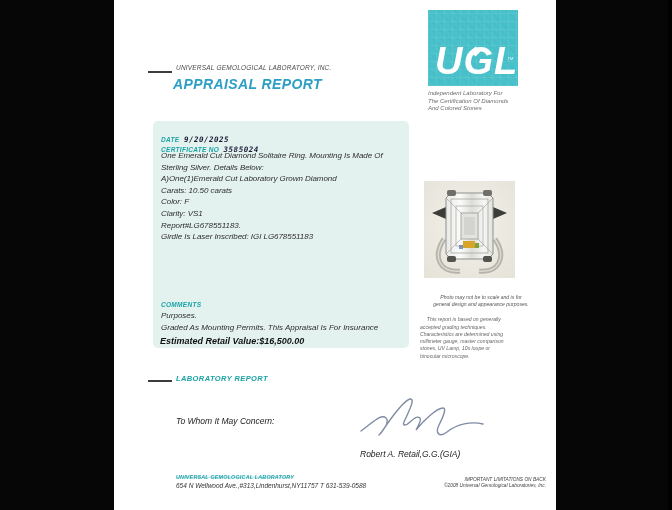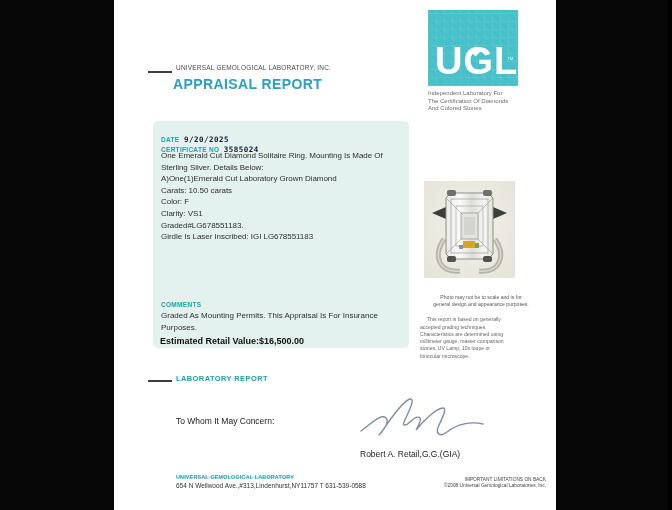--- a/index.html
+++ b/index.html
@@ -1,18 +1,18 @@
 <!DOCTYPE html>
 <html><head>
 <meta charset="utf-8">
 <style>
   * { margin:0; padding:0; box-sizing:border-box; }
   html,body { background:#000; }
   body { font-family:"Liberation Sans", sans-serif; }
-  .canvas { position:relative; width:668px; height:510px; background:#060606; overflow:hidden; }
+  .canvas { position:relative; width:668px; height:510px; background:#060606; overflow:hidden;font-style:italic; }
   .page { position:absolute; left:114px; top:0; width:442px; height:510px; background:#ffffff; }
 
   
   .dash { position:absolute; height:2px; background:#3c3c3c; }
   .dash-top { left:34px; top:71px; width:24px; }
   .company-line { position:absolute; left:62px; top:64px; font-size:6.5px; letter-spacing:.2px; color:#4c4c4c; }
   .report-title { position:absolute; left:59px; top:76px; font-size:14px; font-weight:bold; letter-spacing:.4px; color:#2d9fc4; }
 
   
   .logo-box { position:absolute; left:314px; top:10px; width:90px; height:76px; background:#49c1ca;
@@ -84,27 +84,27 @@
         <span class="kv-label">CERTIFICATE NO</span>
         <span class="kv-value">3585024</span>
       </div>
       <div class="desc">
         <div>One Emerald Cut Diamond Solitaire Ring. Mounting Is Made Of</div>
         <div>Sterling Silver. Details Below:</div>
         <div>A)One(1)Emerald Cut Laboratory Grown Diamond</div>
         <div>Carats: 10.50 carats</div>
         <div>Color: F</div>
         <div>Clarity: VS1</div>
-        <div>Graded#LG678551183.</div>
+        <div>Report#LG678551183.</div>
         <div>Girdle Is Laser Inscribed: IGI LG678551183</div>
       </div>
       <div class="comments-label">COMMENTS</div>
       <div class="comments-text">
+        <div>Purposes.</div>
         <div>Graded As Mounting Permits.  This Appraisal Is For Insurance</div>
-        <div>Purposes.</div>
       </div>
     </div>
 
     <div class="estimated">
       <span>Estimated Retail Value:</span><span>$16,500.00</span>
     </div>
 
     <div class="photo">
       <svg width="91" height="97" viewBox="0 0 91 97">
         <defs>

